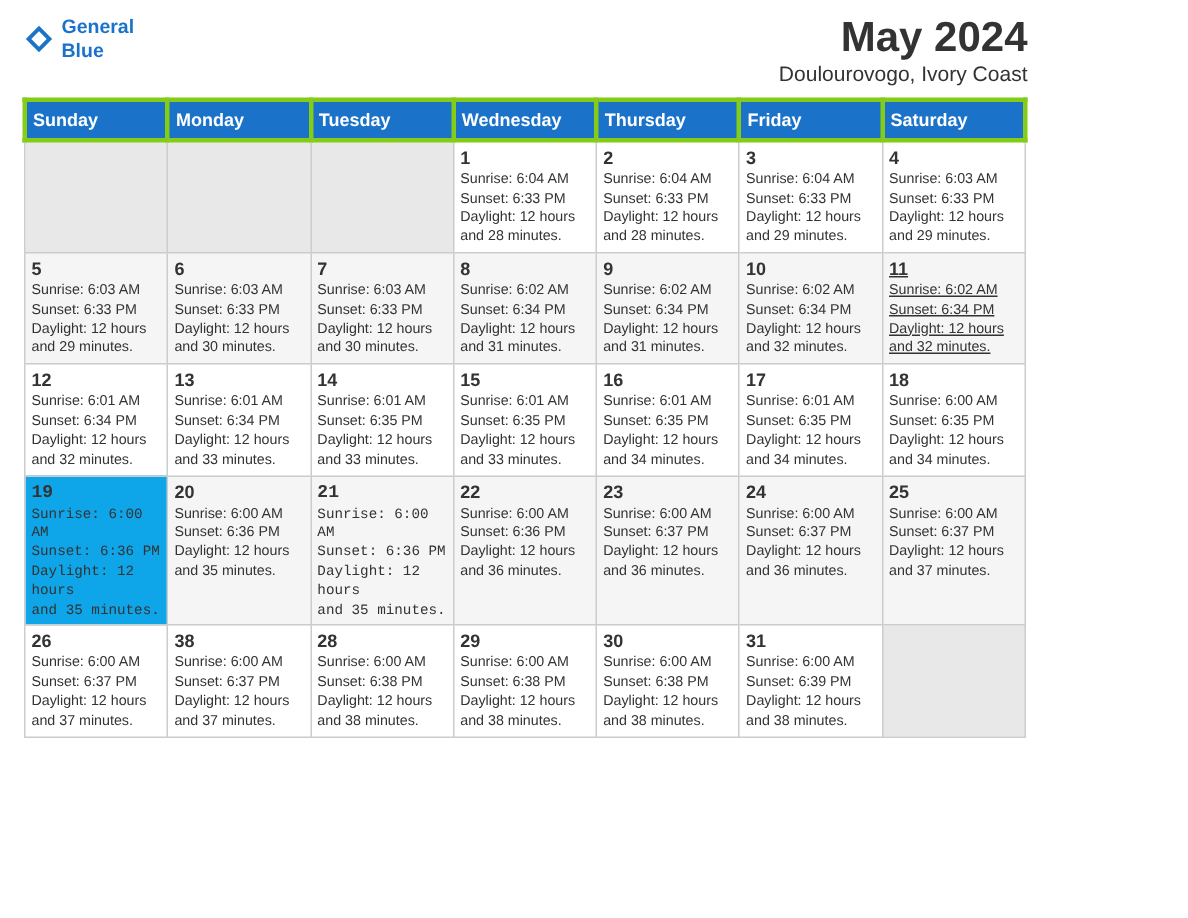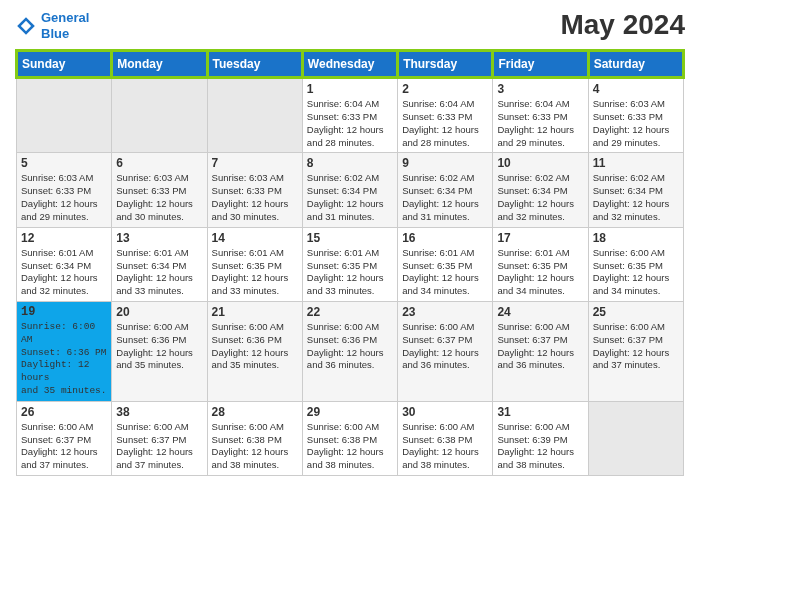--- a/index.html
+++ b/index.html
@@ -112,20 +112,21 @@
         <polygon points="15,3 27,15 15,27 3,15" fill="#1a73c9"></polygon>
         <polygon points="15,8 22,15 15,22 8,15" fill="#fff"></polygon>
       </svg>
       <div class="logo-text">
         <div><span>General</span></div>
         <div><span>Blue</span></div>
       </div>
     </div>
     <div class="title-block">
       <h1>May 2024</h1>
+      <h2>Doulourovogo, Ivory Coast</h2>
     </div>
   </div>
 
   <table class="calendar">
     <thead>
       <tr>
         <th>Sunday</th>
         <th>Monday</th>
         <th>Tuesday</th>
         <th>Wednesday</th>
@@ -174,21 +175,21 @@
             <div class="day-info">Sunrise: 6:02 AM<br>Sunset: 6:34 PM<br>Daylight: 12 hours<br>and 31 minutes.</div>
           </td>
           <td style="background: rgb(245, 245, 245);">
             <span class="day-num">9</span>
             <div class="day-info">Sunrise: 6:02 AM<br>Sunset: 6:34 PM<br>Daylight: 12 hours<br>and 31 minutes.</div>
           </td>
           <td style="background: rgb(245, 245, 245);">
             <span class="day-num">10</span>
             <div class="day-info">Sunrise: 6:02 AM<br>Sunset: 6:34 PM<br>Daylight: 12 hours<br>and 32 minutes.</div>
           </td>
-          <td style="background: rgb(245, 245, 245);">
+          <td style="background: rgb(245, 245, 245); text-decoration: underline;">
             <span class="day-num">11</span>
             <div class="day-info">Sunrise: 6:02 AM<br>Sunset: 6:34 PM<br>Daylight: 12 hours<br>and 32 minutes.</div>
           </td>
         </tr>
         <tr>
           <td style="background: rgb(255, 255, 255);">
             <span class="day-num">12</span>
             <div class="day-info">Sunrise: 6:01 AM<br>Sunset: 6:34 PM<br>Daylight: 12 hours<br>and 32 minutes.</div>
           </td>
           <td style="background: rgb(255, 255, 255);">
@@ -218,21 +219,21 @@
         </tr>
         <tr>
           <td style="background: #0ea5e9; font-family: Liberation Mono, monospace;">
             <span class="day-num">19</span>
             <div class="day-info">Sunrise: 6:00 AM<br>Sunset: 6:36 PM<br>Daylight: 12 hours<br>and 35 minutes.</div>
           </td>
           <td style="background: rgb(245, 245, 245);">
             <span class="day-num">20</span>
             <div class="day-info">Sunrise: 6:00 AM<br>Sunset: 6:36 PM<br>Daylight: 12 hours<br>and 35 minutes.</div>
           </td>
-          <td style="background: rgb(245, 245, 245);">
+          <td style="background: rgb(245, 245, 245); font-family: Liberation Mono, monospace;">
             <span class="day-num">21</span>
             <div class="day-info">Sunrise: 6:00 AM<br>Sunset: 6:36 PM<br>Daylight: 12 hours<br>and 35 minutes.</div>
           </td>
           <td style="background: rgb(245, 245, 245);">
             <span class="day-num">22</span>
             <div class="day-info">Sunrise: 6:00 AM<br>Sunset: 6:36 PM<br>Daylight: 12 hours<br>and 36 minutes.</div>
           </td>
           <td style="background: rgb(245, 245, 245);">
             <span class="day-num">23</span>
             <div class="day-info">Sunrise: 6:00 AM<br>Sunset: 6:37 PM<br>Daylight: 12 hours<br>and 36 minutes.</div>

